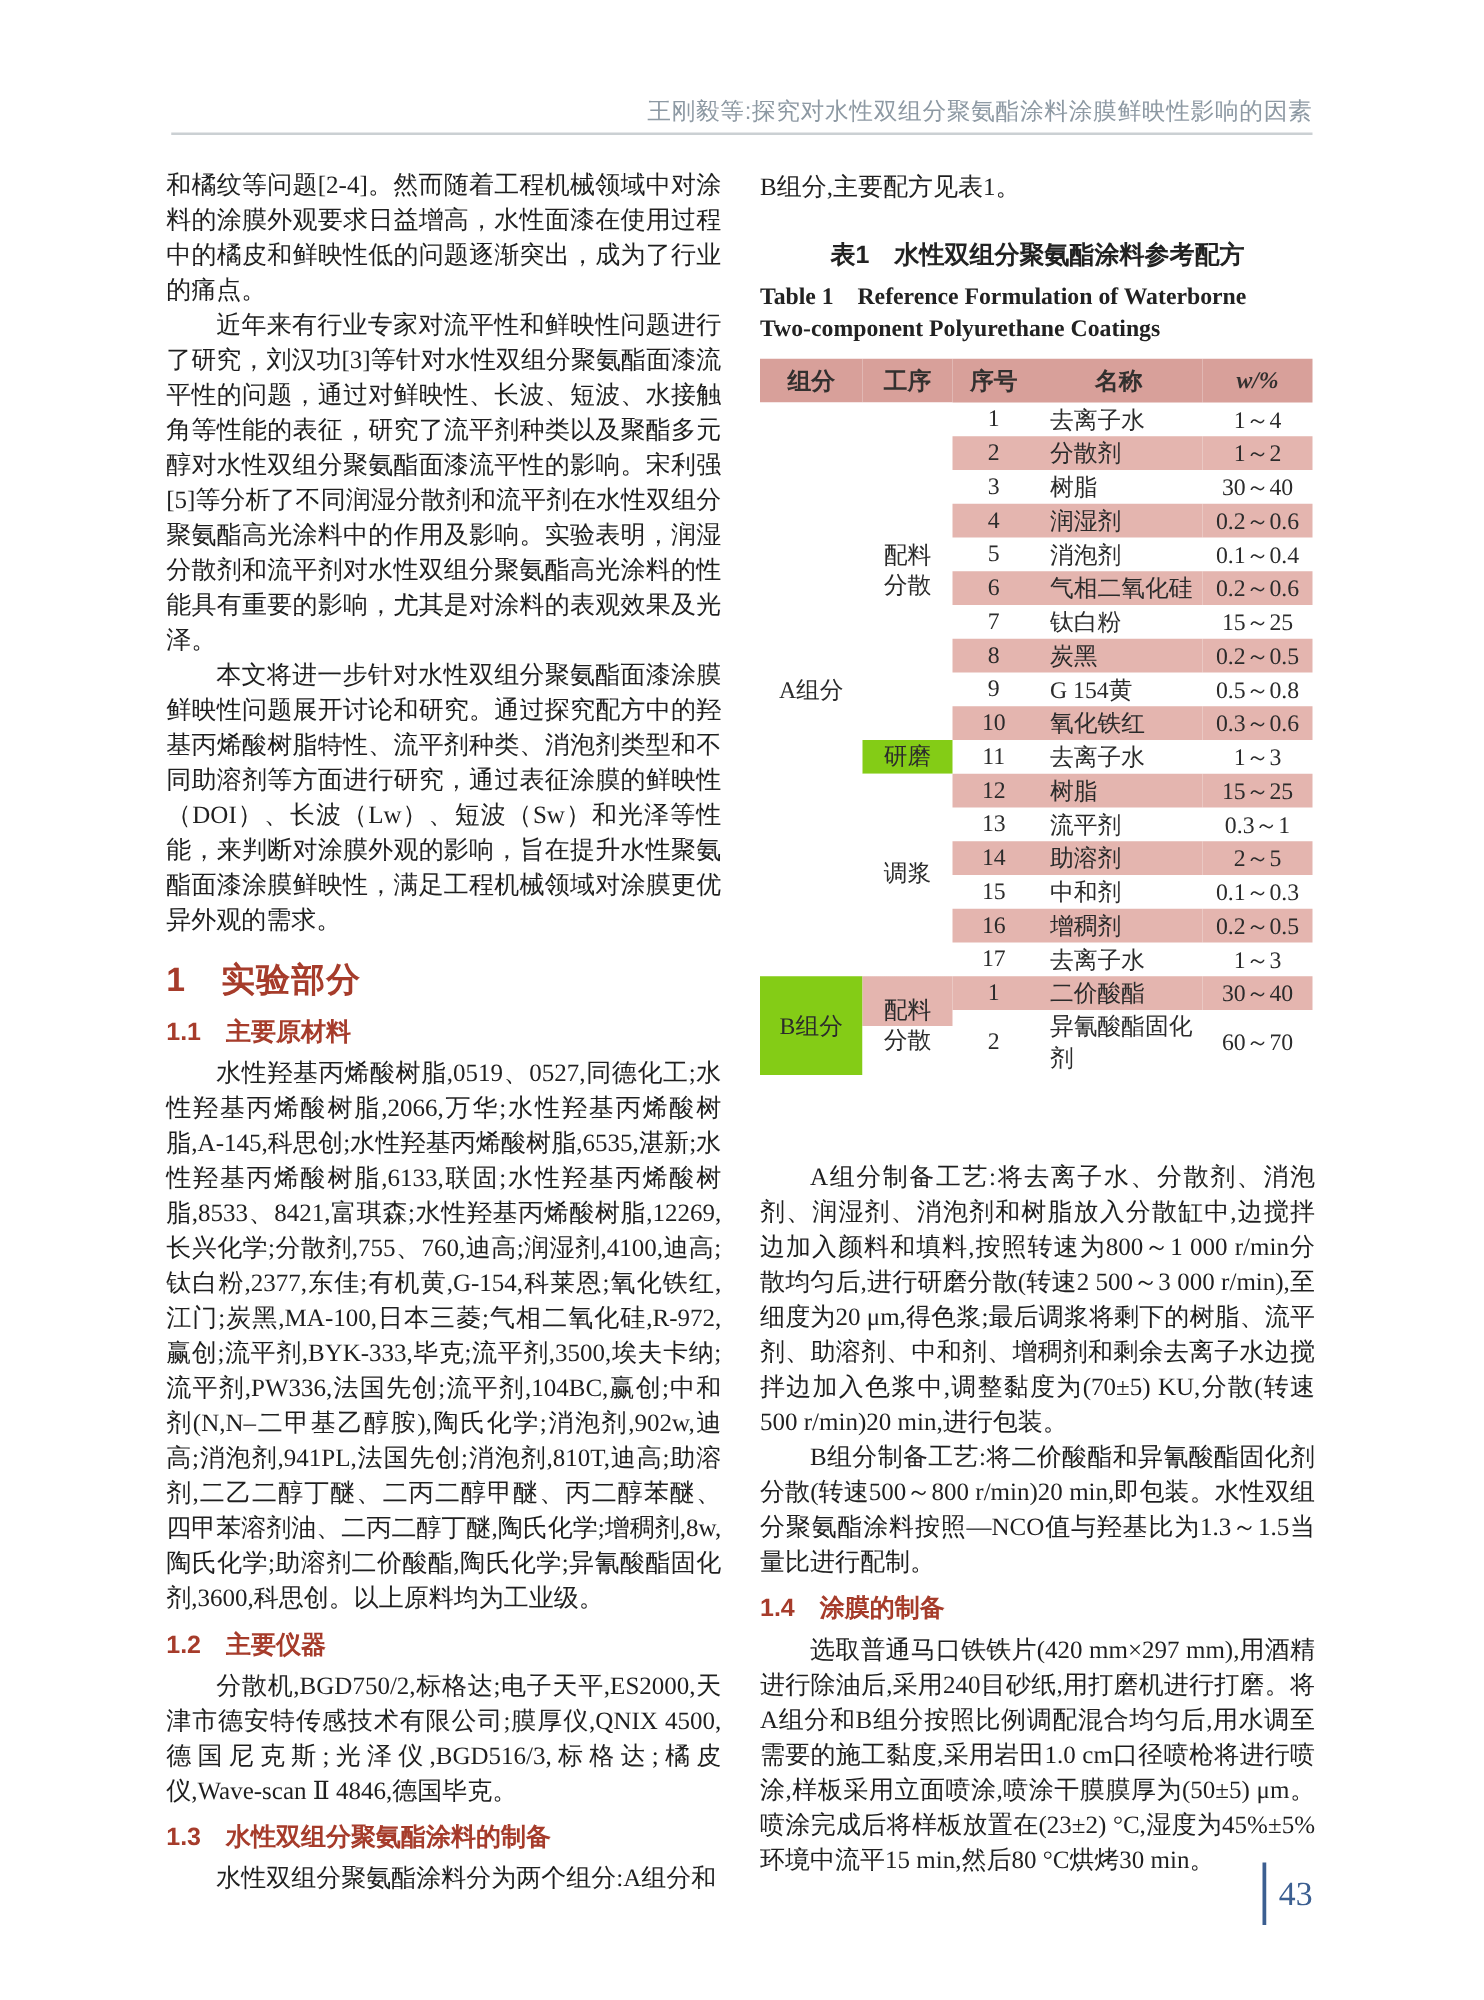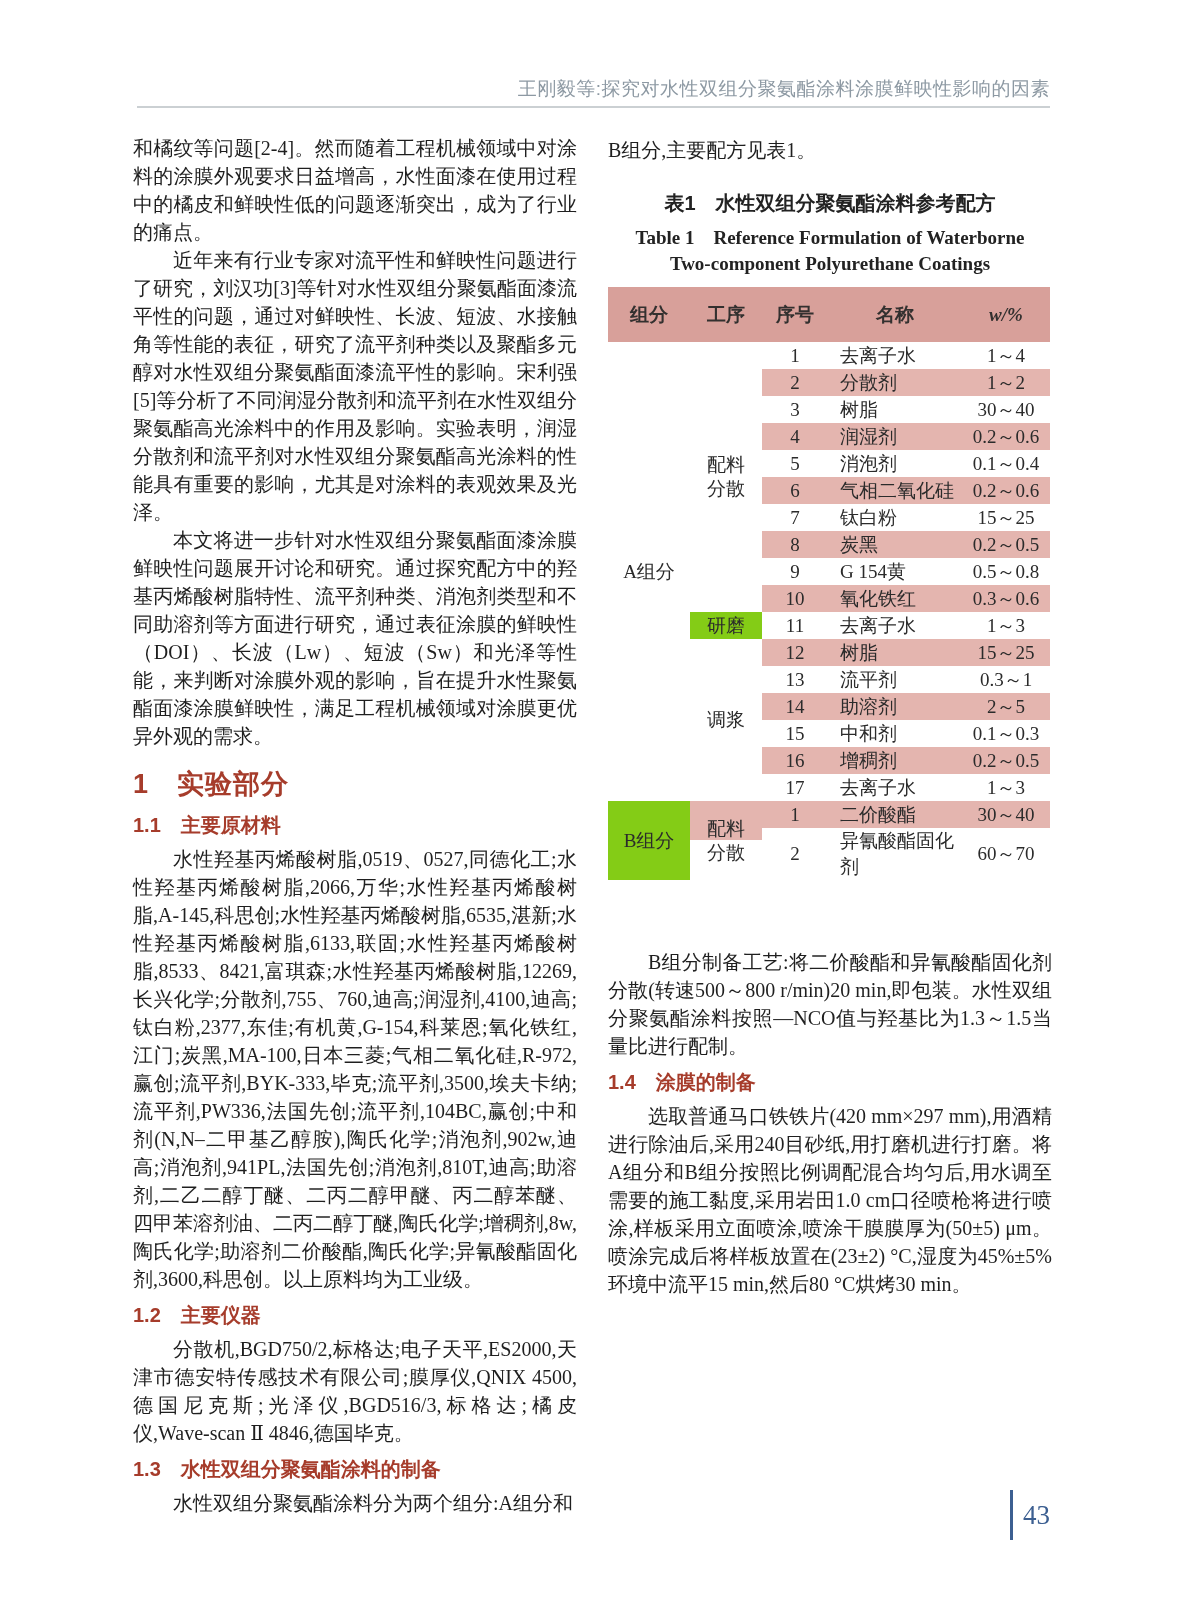--- a/index.html
+++ b/index.html
@@ -27,32 +27,32 @@
   h3.sub{
     margin:9px 0 6px 0;font-family:"Liberation Sans","DejaVu Sans",sans-serif;
     font-size:20px;font-weight:bold;color:#a63c2b;
   }
   
   .table-wrap{margin:26px 0 68px 0;}
   .cap-zh{
     text-align:center;font-family:"Liberation Sans","DejaVu Sans",sans-serif;
     font-weight:bold;font-size:20px;color:#222;margin-bottom:8px;
   }
-  .cap-en{text-align:center;font-weight:bold;font-size:19px;line-height:26px;color:#222;}
+  .cap-en{text-align:left;font-weight:bold;font-size:19px;line-height:26px;color:#222;}
   table.formulation{
     width:442px;border-collapse:collapse;table-layout:fixed;margin-top:10px;
     font-size:19px;color:#2b2b2b;
   }
   table.formulation col.c-comp{width:82px;}
   table.formulation col.c-proc{width:72px;}
   table.formulation col.c-no{width:66px;}
   table.formulation col.c-name{width:134px;}
   table.formulation col.c-val{width:88px;}
   table.formulation th{
-    background:#d8a09a;height:31px;font-weight:bold;text-align:center;color:#33302f;padding:12px;
+    background:#d8a09a;height:31px;font-weight:bold;text-align:center;color:#33302f;padding:2px;
   }
   table.formulation th.italic{font-style:italic;}
   table.formulation td{height:27px;padding:0;text-align:center;vertical-align:middle;}
   table.formulation td.col-name{text-align:left;padding-left:12px;}
   table.formulation td.striped{background:#e4b5af;}
   table.formulation td.bg-pink{background:#84cc16;}
   table.formulation td.bg-white{background:#ffffff;}
   table.formulation td.bg-half{background:linear-gradient(to bottom,#e4b5af 0 50%,#ffffff 50% 100%);}
   table.formulation td.col-proc{white-space:pre-line;line-height:24px;}
   
@@ -210,20 +210,21 @@
           </tr>
           <tr>
             <td class="col-no">2</td>
             <td class="col-name">异氰酸酯固化剂</td>
             <td class="col-value">60～70</td>
           </tr>
         </tbody>
     </table>
   </div>
 
+  <p class="body indent">A组分制备工艺:将去离子水、分散剂、消泡剂、润湿剂、消泡剂和树脂放入分散缸中,边搅拌边加入颜料和填料,按照转速为800～1 000 r/min分散均匀后,进行研磨分散(转速2 500～3 000 r/min),至细度为20 μm,得色浆;最后调浆将剩下的树脂、流平剂、助溶剂、中和剂、增稠剂和剩余去离子水边搅拌边加入色浆中,调整黏度为(70±5) KU,分散(转速500 r/min)20 min,进行包装。</p>
   <p class="body indent">B组分制备工艺:将二价酸酯和异氰酸酯固化剂分散(转速500～800 r/min)20 min,即包装。水性双组分聚氨酯涂料按照—NCO值与羟基比为1.3～1.5当量比进行配制。</p>
   <h3 class="sub">1.4　涂膜的制备</h3>
   <p class="body indent">选取普通马口铁铁片(420 mm×297 mm),用酒精进行除油后,采用240目砂纸,用打磨机进行打磨。将A组分和B组分按照比例调配混合均匀后,用水调至需要的施工黏度,采用岩田1.0 cm口径喷枪将进行喷涂,样板采用立面喷涂,喷涂干膜膜厚为(50±5) μm。喷涂完成后将样板放置在(23±2) °C,湿度为45%±5%环境中流平15 min,然后80 °C烘烤30 min。</p>
 </div>
 
 <div class="footer">
   <div class="footer-bar"></div>
   <div class="footer-page">43</div>
 </div>
 

